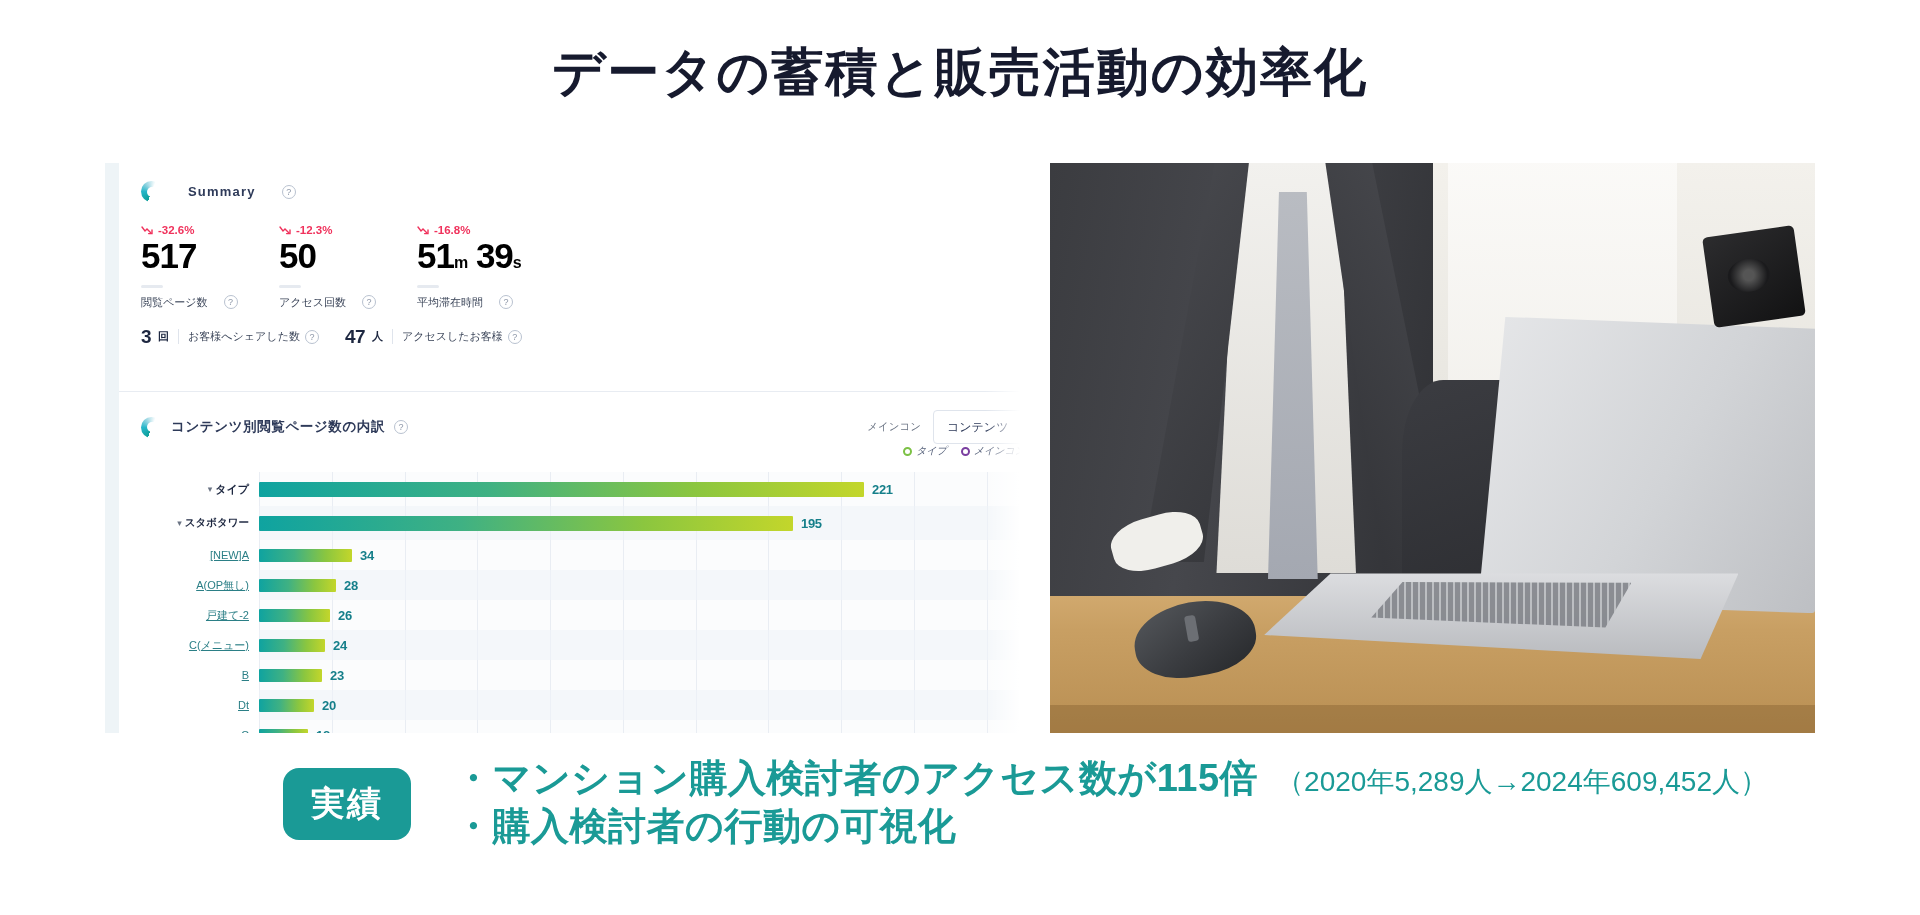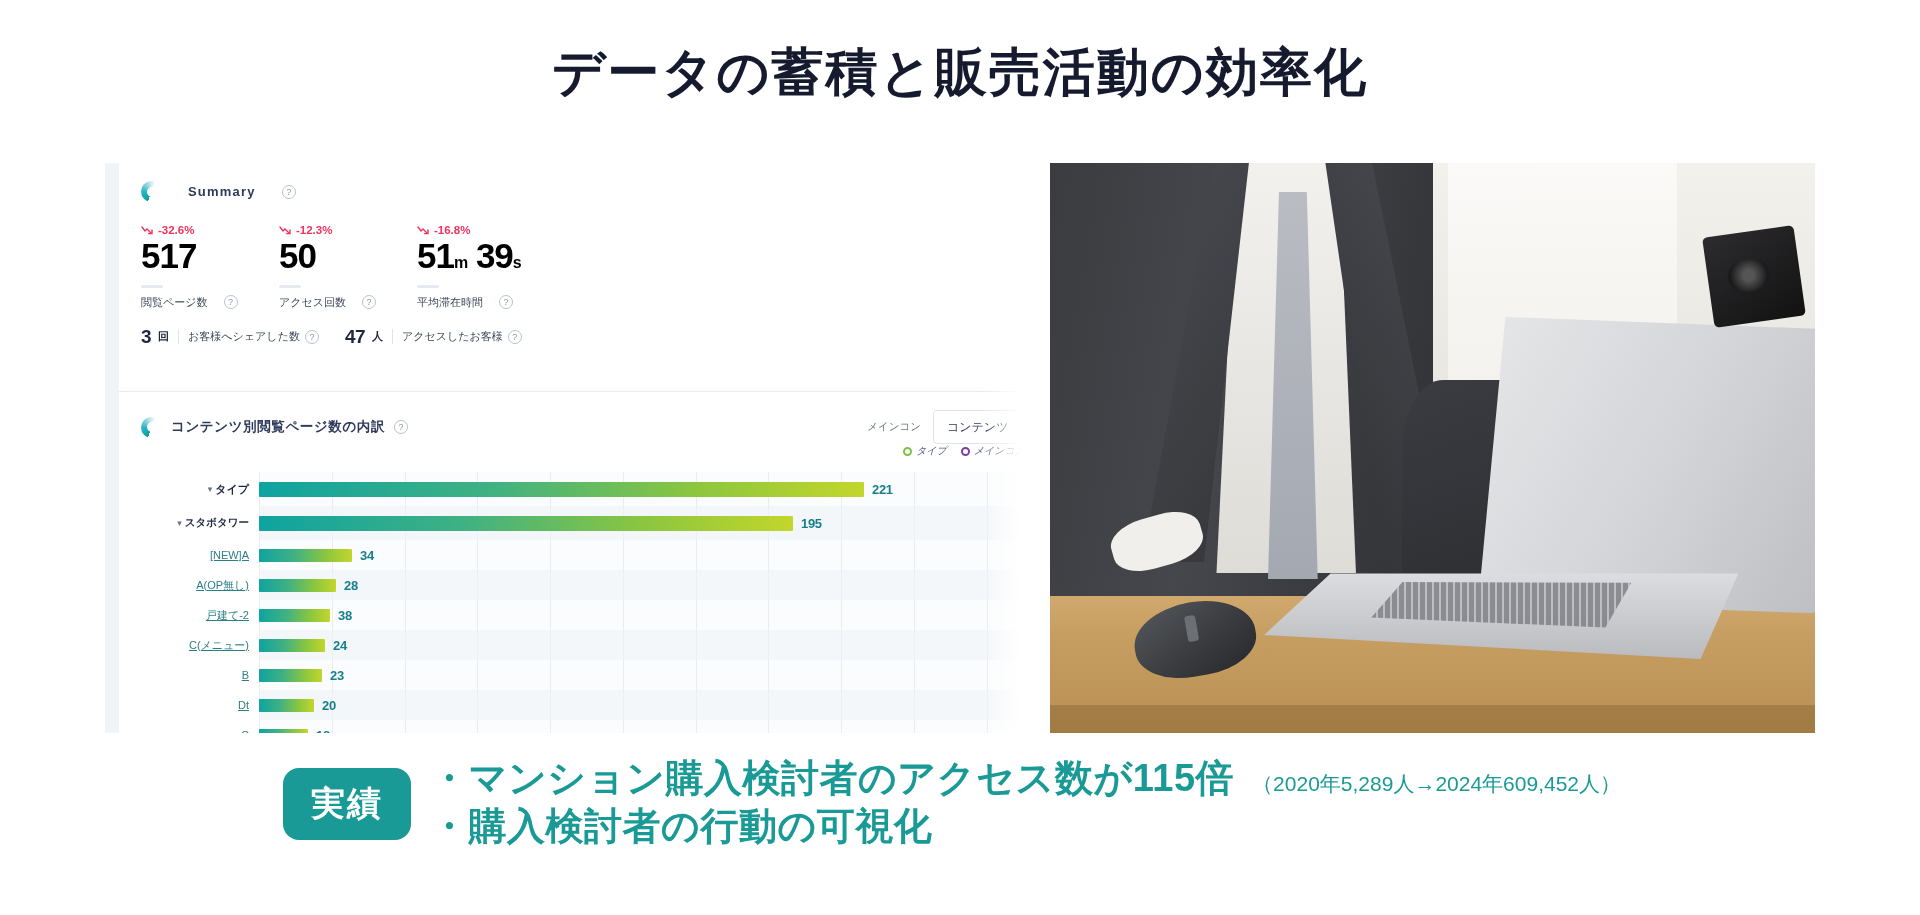--- a/index.html
+++ b/index.html
@@ -222,28 +222,28 @@
 
   
   .achieve { position: absolute; left: 0; top: 755px; width: 1920px; height: 130px; }
   .badge {
     position: absolute; left: 283px; top: 13px;
     width: 128px; height: 72px; border-radius: 16px;
     background: #1a9a96;
     display: flex; align-items: center; justify-content: center;
     color: #fff; font-size: 34px; font-weight: 800; letter-spacing: 2px;
   }
-  .bullets { position: absolute; left: 430px; top: 0; }
+  .bullets { position: absolute; left: 454px; top: 0; }
   .bullet-line {
     display: flex; align-items: baseline;
     font-size: 38px; font-weight: 800; color: #1a9a96;
     letter-spacing: .5px; white-space: nowrap; line-height: 1.25;
   }
   .bullet-note {
-    font-size: 21px; font-weight: 400; color: #1a9a96;
+    font-size: 28px; font-weight: 400; color: #1a9a96;
     margin-left: 18px; letter-spacing: 0;
   }
 </style>
 </head>
 <body>
 
 <div class="slide">
 
   <div class="slide-title">データの蓄積と販売活動の効率化</div>
 
@@ -422,21 +422,21 @@
               </div>
             </div>
 
             <div class="bar-row alt">
               <div class="row-band"></div>
               <div class="row-label">
                 <span class="link">戸建て-2</span>
               </div>
               <div class="bar-wrap">
                 <span class="bar" style="width:71px"></span>
-                <span class="bar-val">38</span>
+                <span class="bar-val">26</span>
               </div>
             </div>
 
             <div class="bar-row">
               <div class="row-band"></div>
               <div class="row-label">
                 <span class="link">C(メニュー)</span>
               </div>
               <div class="bar-wrap">
                 <span class="bar" style="width:66px"></span>

